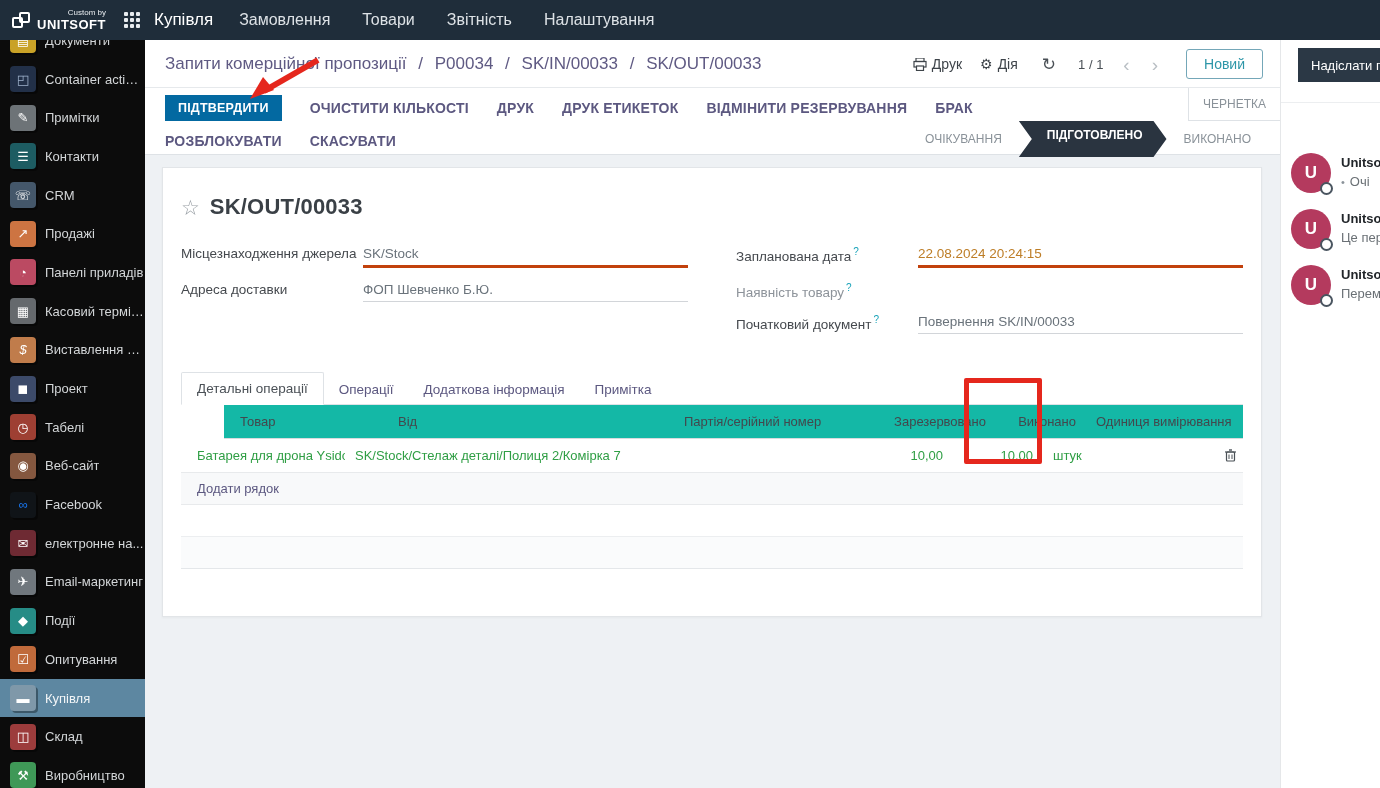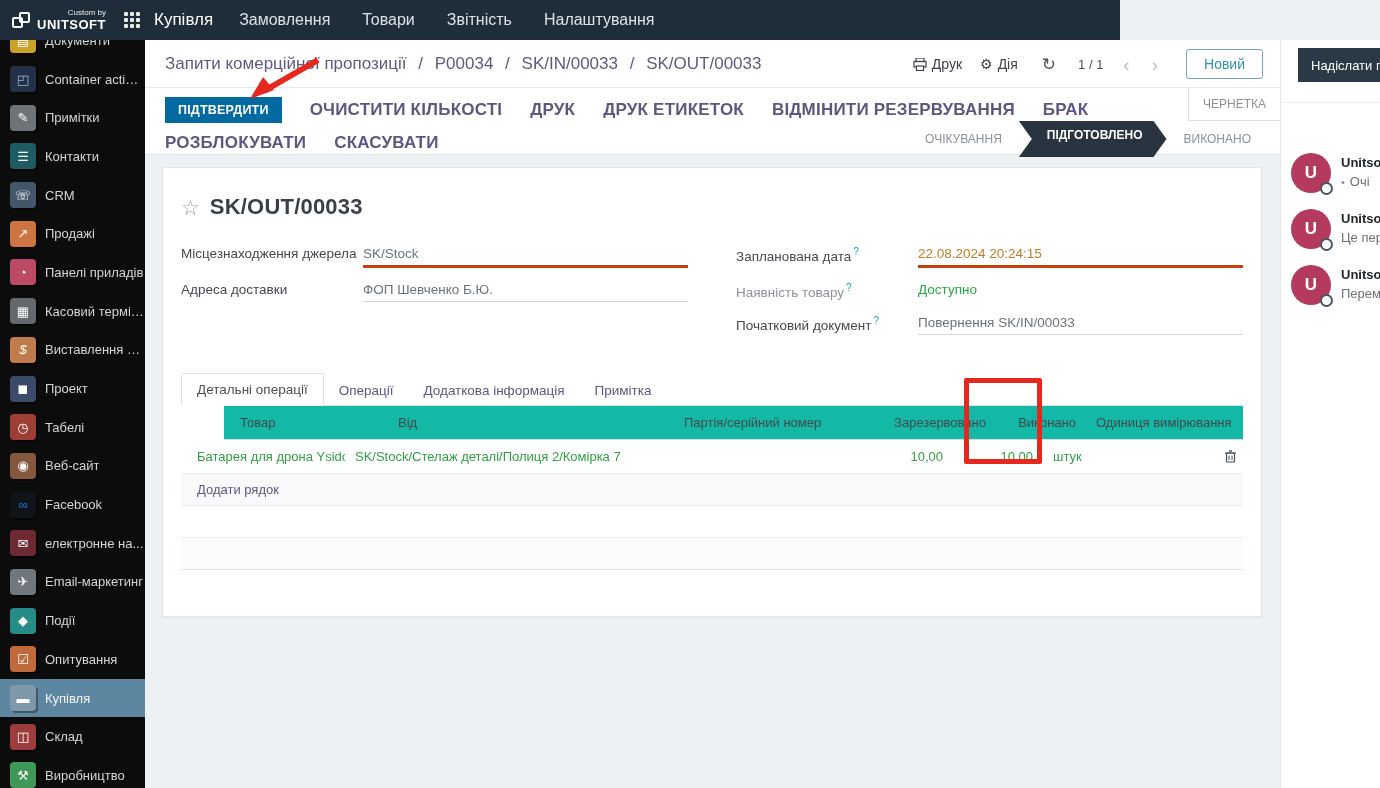--- a/index.html
+++ b/index.html
@@ -1,20 +1,20 @@
 <!DOCTYPE html>
 <html><head>
 <meta charset="utf-8">
 <style>
   * { margin:0; padding:0; box-sizing:border-box; }
   html,body { width:1380px; height:788px; font-family:"Liberation Sans","DejaVu Sans",sans-serif; background:#eef1f4; }
   .page { position:relative; width:1380px; height:788px; overflow:hidden; background:#eef1f4; }
 
   
-  .topbar { position:absolute; left:0; top:0; width:1120px; height:40px; background:#1f2d3a; display:flex; align-items:center; color:#fff; z-index:30; }
+  .topbar { position:absolute; left:0; top:0; width:1380px; height:40px; background:#1f2d3a; display:flex; align-items:center; color:#fff; z-index:30; }
   .brand { display:flex; align-items:center; gap:7px; padding:0 14px 0 12px; }
   .brand-icon { position:relative; width:18px; height:16px; }
   .brand-icon .sq1, .brand-icon .sq2 { position:absolute; width:11px; height:11px; border:2px solid #fff; border-radius:2px; }
   .brand-icon .sq1 { left:0; bottom:0; }
   .brand-icon .sq2 { right:0; top:0; }
   .brand-text { display:flex; flex-direction:column; line-height:1; }
   .brand-top { font-size:8px; color:#e8ecef; align-self:flex-end; margin-bottom:1px; }
   .brand-main { font-size:13px; font-weight:bold; letter-spacing:.5px; }
   .apps-grid { display:grid; grid-template-columns:repeat(3,4px); grid-gap:2px; margin:0 14px 0 4px; cursor:pointer; }
   .apps-grid span { width:4px; height:4px; background:#e8ecef; border-radius:1px; }
@@ -42,21 +42,21 @@
   .refresh-glyph { font-size:17px; color:#4a5056; cursor:pointer; margin-left:6px; }
   .pager { font-size:13px; color:#4a5056; margin-left:4px; }
   .chev { font-size:19px; color:#b9bfc4; line-height:1; cursor:pointer; padding:0 2px; }
   .btn-new { border:1px solid #74a7b8; background:#fff; color:#2d96a8; font-size:14px; padding:6px 17px; border-radius:3px; cursor:pointer; margin-left:8px; }
 
   
   .button-area { position:absolute; left:0; top:48px; width:1135px; height:67px; background:#fff; border-bottom:1px solid #dee2e6; }
   .btn-row1 { position:absolute; left:20px; top:6px; display:flex; gap:28px; align-items:center; }
   .btn-row2 { position:absolute; left:20px; top:39px; display:flex; gap:28px; align-items:center; }
   .btn-primary { background:#0369a1; color:#fff; font-size:12.5px; font-weight:bold; padding:6px 13px; border:none; cursor:pointer; letter-spacing:.2px; }
-  .btn-flat { background:none; border:none; color:#5c5880; font-size:17px; font-weight:bold; cursor:pointer; letter-spacing:.2px; padding:6px 0; }
+  .btn-flat { background:none; border:none; color:#5c5880; font-size:14px; font-weight:bold; cursor:pointer; letter-spacing:.2px; padding:6px 0; }
   .status-draft { position:absolute; right:0; top:0; width:92px; height:33px; border-left:1px solid #dee2e6; border-bottom:1px solid #dee2e6; display:flex; align-items:center; justify-content:center; font-size:12px; color:#8a9299; background:#fff; }
   .status-stages { position:absolute; right:14px; top:37px; display:flex; align-items:center; height:28px; }
   .stage { font-size:12px; color:#8a9299; padding:0 15px; cursor:pointer; }
   .stage.active { background:#2a3440; color:#fff; font-weight:bold; height:36px; line-height:28px; padding:0 24px 0 28px; clip-path:polygon(0 0, calc(100% - 13px) 0, 100% 50%, calc(100% - 13px) 100%, 0 100%, 13px 50%); margin:0 2px; }
 
   
   .sheet { position:absolute; left:17px; top:127px; width:1100px; height:450px; background:#fff; border:1px solid #e2e5e8; box-shadow:0 1px 2px rgba(0,0,0,.04); overflow:hidden; }
   .sheet-title { display:flex; align-items:center; gap:10px; margin:26px 0 0 18px; }
   .star-glyph { font-size:21px; color:#9aa0a6; cursor:pointer; line-height:1; }
   .doc-title { font-size:22px; color:#3a4046; font-weight:bold; letter-spacing:.2px; }
@@ -348,21 +348,20 @@
             <div class="fvalue">ФОП Шевченко Б.Ю.</div>
           </div>
         </div>
         <div class="fcol right">
           <div class="frow">
             <div class="flabel"><span>Запланована дата</span><sup class="fhelp">?</sup></div>
             <div class="fvalue orange dark-line">22.08.2024 20:24:15</div>
           </div>
           <div class="frow">
             <div class="flabel muted"><span>Наявність товару</span><sup class="fhelp">?</sup></div>
-            <div class="fvalue green">Доступно</div>
           </div>
           <div class="frow">
             <div class="flabel"><span>Початковий документ</span><sup class="fhelp">?</sup></div>
             <div class="fvalue">Повернення SK/IN/00033</div>
           </div>
         </div>
       </div>
 
       <div class="tabs">
         <div class="tab active">Детальні операції</div>

